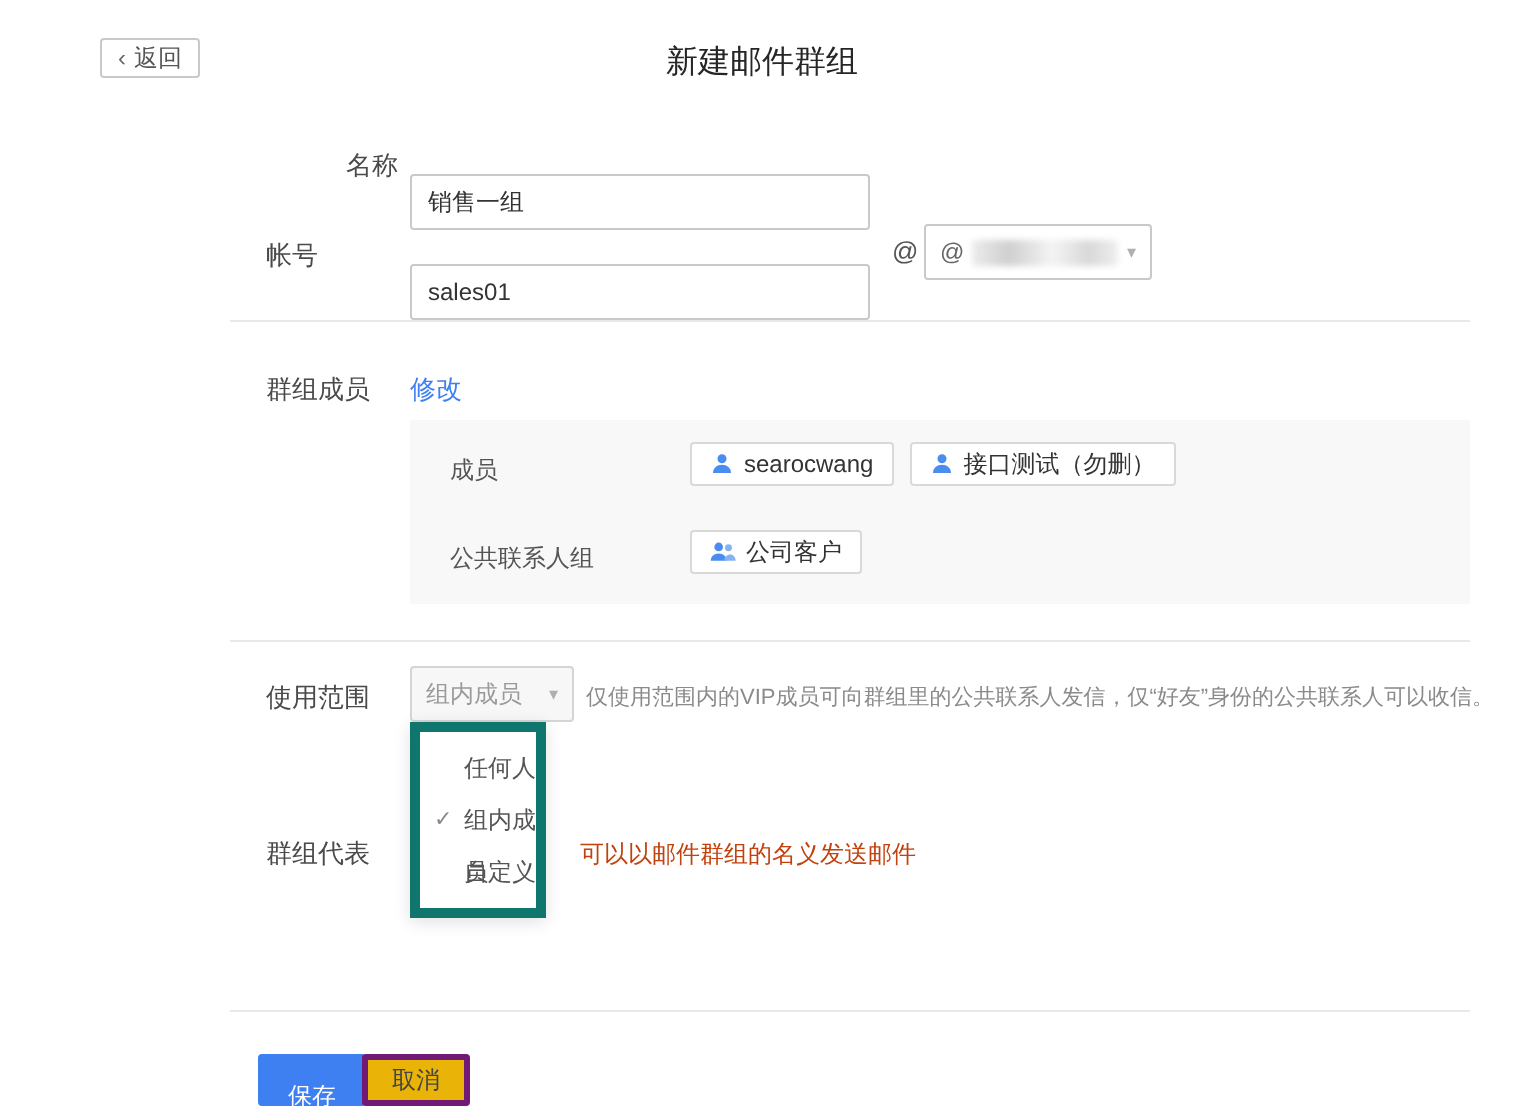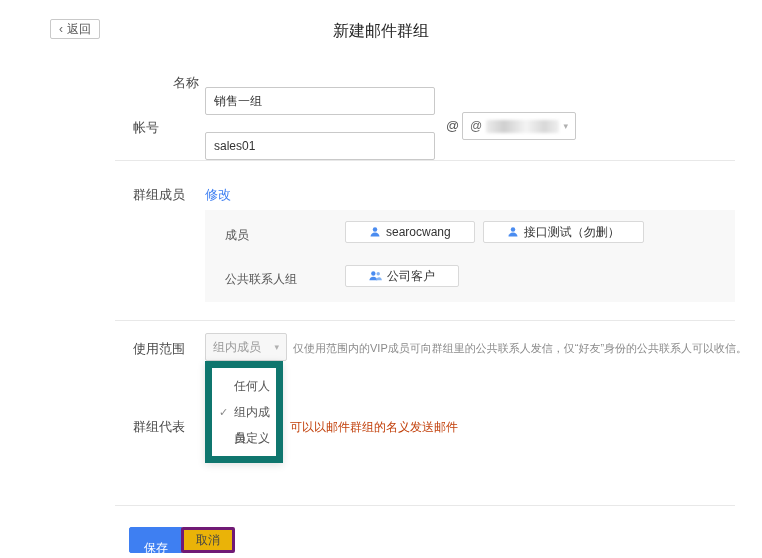--- a/index.html
+++ b/index.html
@@ -42,33 +42,33 @@
 
   
   .members-panel { position:absolute; left:205px; top:210px; width:530px; height:92px; background:#f8f8f8; }
   .panel-lbl { position:absolute; font-size:12px; color:#555; }
   .p-lbl-member { left:20px; top:17px; }
   .p-lbl-contact { left:20px; top:61px; }
   .tag-row { position:absolute; display:flex; gap:8px; }
   .row-member-tags { left:140px; top:11px; }
   .row-contact-tags { left:140px; top:55px; }
 
-  .tag { display:inline-flex; align-items:center; gap:5px; height:22px; padding:0 23px; background:#fff;
+  .tag { display:inline-flex; align-items:center; gap:5px; height:22px; padding:0 9px; background:#fff;
     border:1px solid #d9d9d9; border-radius:2px; font-size:12px; color:#333; white-space:nowrap; }
   .tag .remove { color:#b5b5b5; margin-left:4px; font-size:13px; cursor:pointer; }
   .icon-svg { display:inline-block; }
 
   
   .scope-select { position:absolute; left:205px; top:333px; width:82px; height:28px; background:#f7f7f7;
     border:1px solid #d5d5d5; border-radius:2px; display:flex; align-items:center; justify-content:space-between;
     padding:0 7px; font-size:12px; color:#9a9a9a; cursor:pointer; }
   .scope-hint { position:absolute; left:293px; top:341px; font-size:11px; color:#8a8a8a; white-space:nowrap; }
 
-  .scope-dropdown { position:absolute; left:205px; top:361px; width:78px; background:#fff;
-    border:7px solid #0f766e; box-shadow:0 2px 8px rgba(0,0,0,.12); padding:5px 0; z-index:10; }
+  .scope-dropdown { position:absolute; left:205px; top:361px; width:68px; background:#fff;
+    border:5px solid #0f766e; box-shadow:0 2px 8px rgba(0,0,0,.12); padding:5px 0; z-index:10; }
   .scope-option { position:relative; height:26px; line-height:26px; padding-left:22px; font-size:12px;
     color:#555; cursor:pointer; }
   .scope-option .check { position:absolute; left:7px; top:0; color:#888; font-size:11px; }
 
   
   .rep-hint { position:absolute; left:290px; top:419px; font-size:12px; color:#c2410c; white-space:nowrap; }
   .rep-tag { position:absolute; left:205px; top:453px; }
 
   
   .btn { position:absolute; top:527px; height:26px; border-radius:2px; font-size:12px; cursor:pointer;

